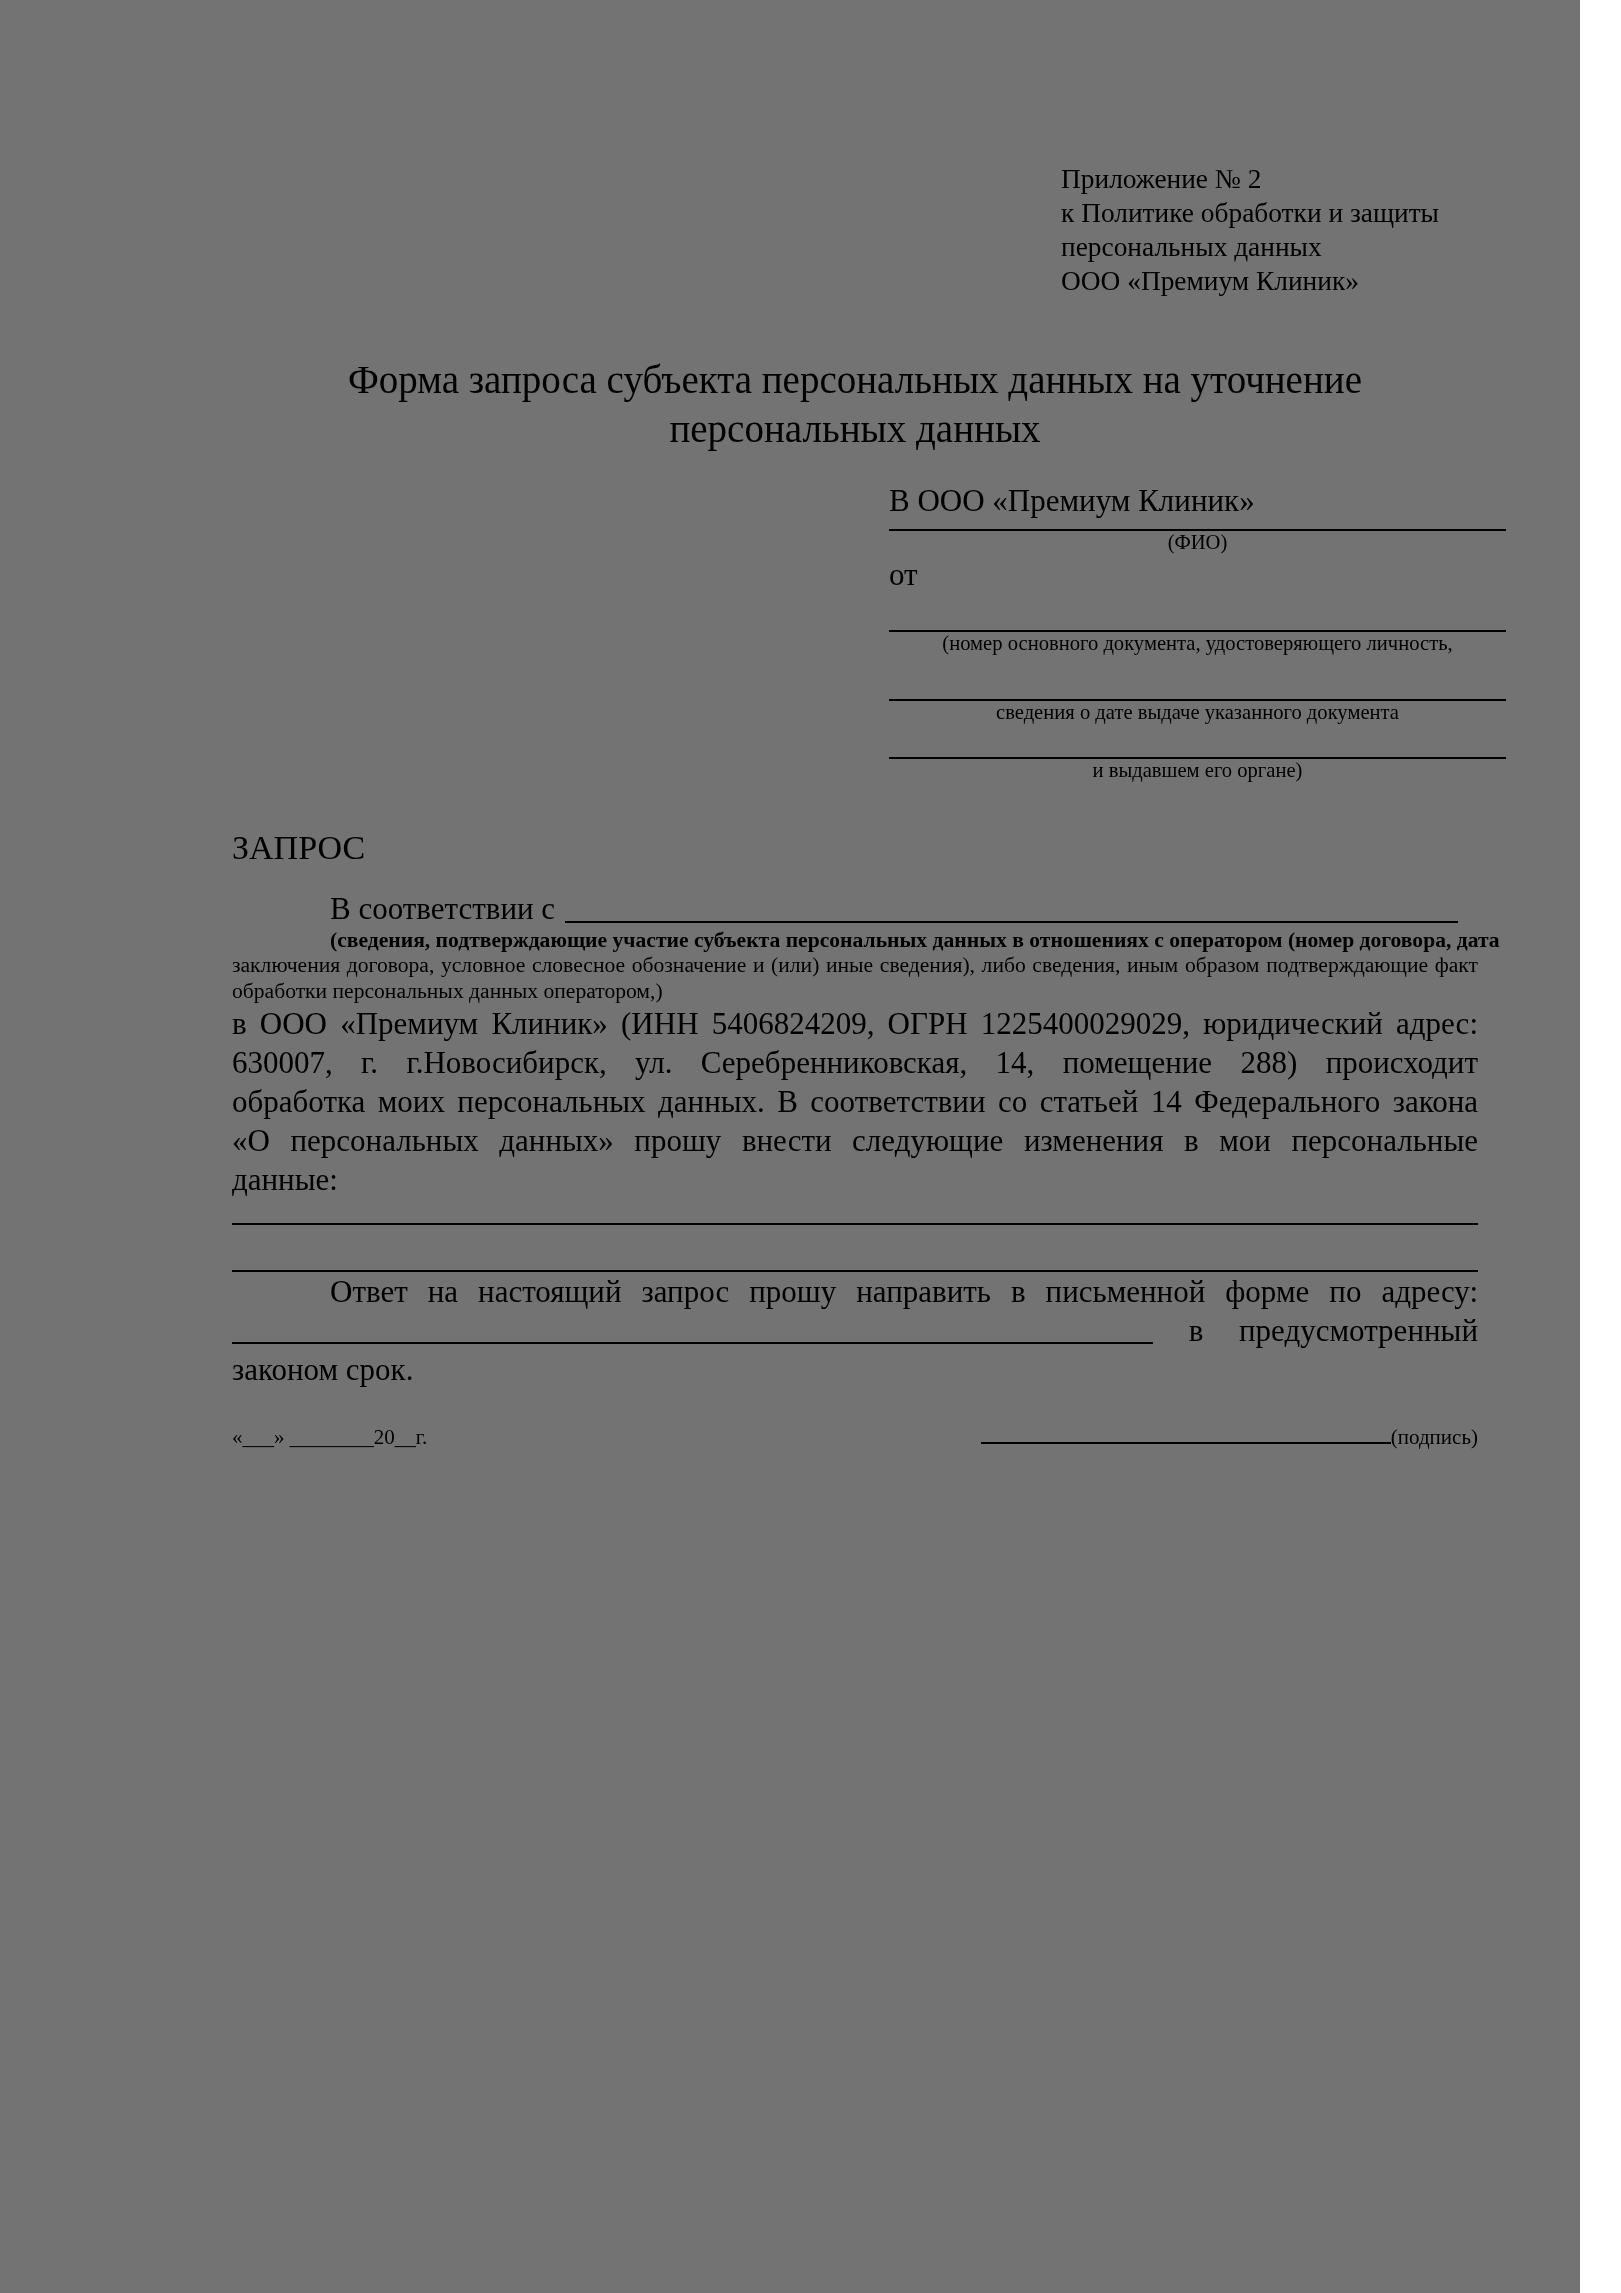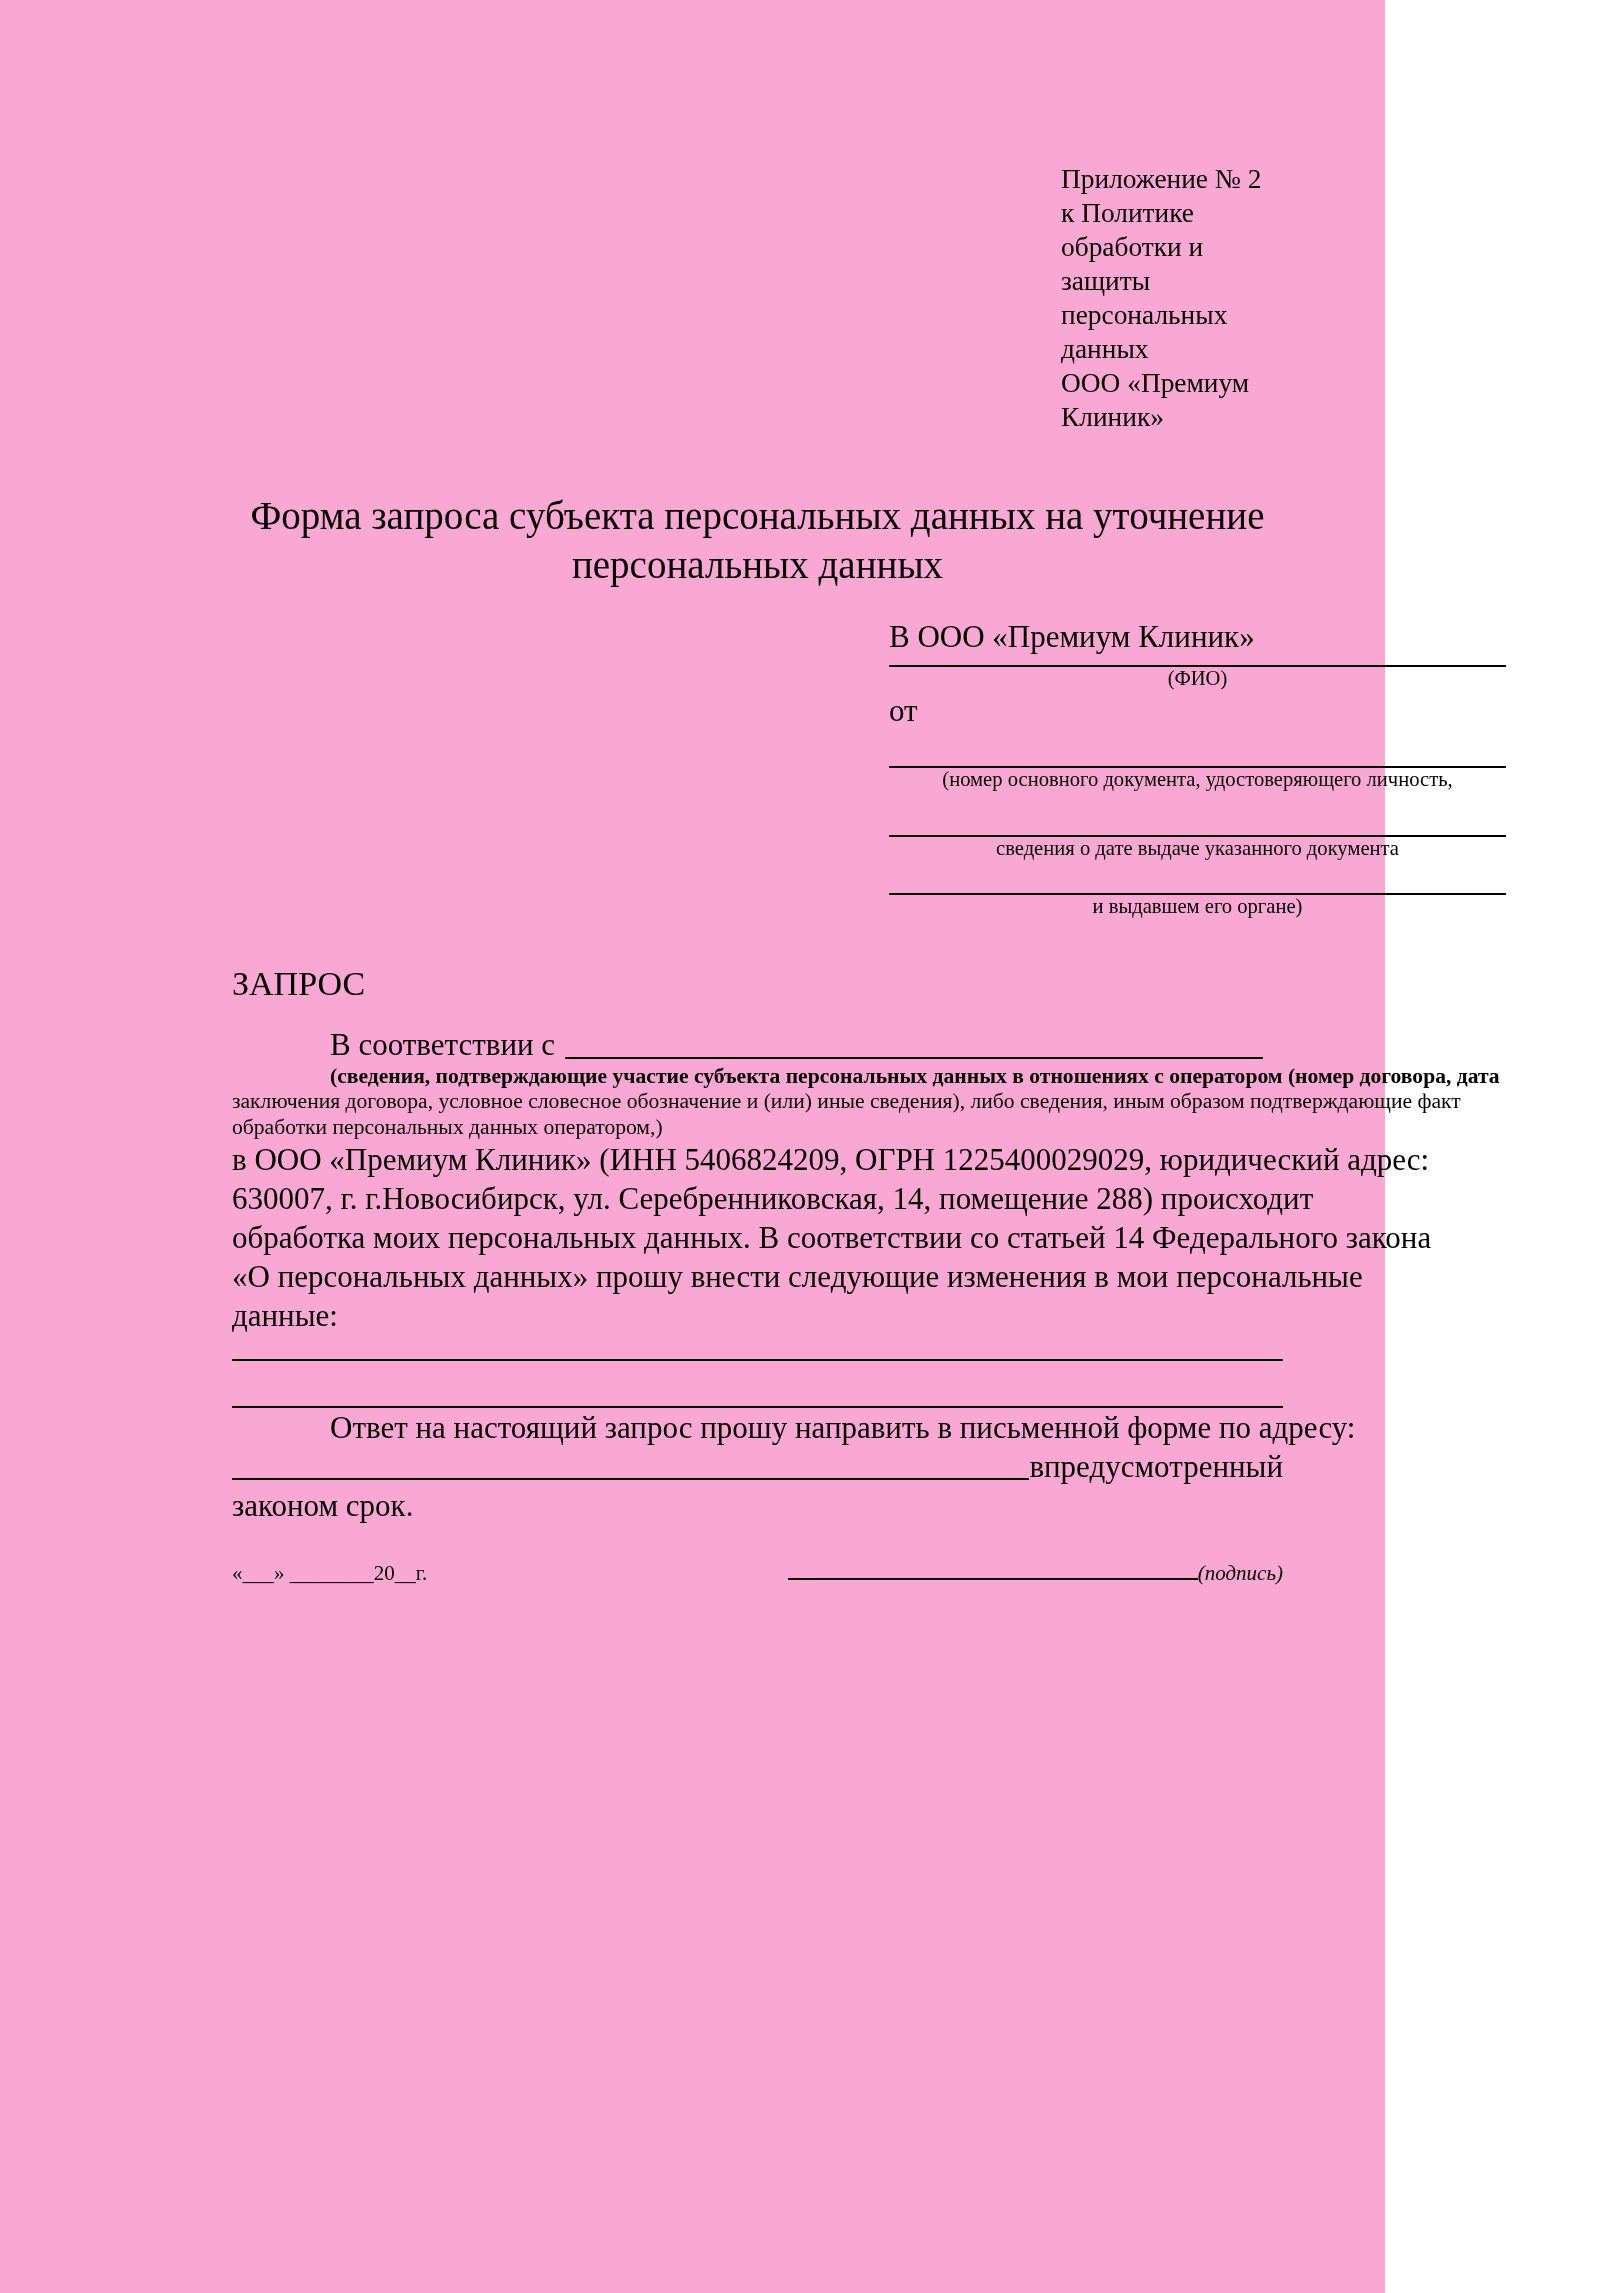--- a/index.html
+++ b/index.html
@@ -4,24 +4,24 @@
 <style>
   html,body{margin:0;padding:0;background:#ffffff;}
   body{
     width:1621px;height:2294px;
     font-family:"Liberation Serif","DejaVu Serif",serif;
     color:#000;
     -webkit-font-smoothing:antialiased;
   }
   .page{
     box-sizing:border-box;
-    width:1385px;height:2294px;
+    width:1580px;height:2294px;
     padding:162px 102px 17px 232px;
     position:relative;
-    background:#f9a8d4;
+    background:#737373;
   }
   
   .appendix{margin-left:829px;font-size:27.4px;line-height:34px;}
   
   .doc-title{margin-top:57px;text-align:center;font-weight:normal;font-size:39px;line-height:49px;}
   
   .addressee{margin-top:27px;margin-left:657px;width:617px;font-size:31px;line-height:41px;}
   .fld-line{border-bottom:2.9px solid #000;}
   .fld-line.f1{height:7.8px;}
   .fld-line.f2{height:35px;}
@@ -39,21 +39,21 @@
   .bodyp{font-size:31px;line-height:39px;}
   .jline{text-align:justify;text-align-last:justify;white-space:nowrap;}
   .blank-line{border-bottom:2.9px solid #000;}
   .blank-line.b1{height:23.5px;}
   .blank-line.b2{height:45px;}
   .reply-first{padding-left:98px;}
   .reply-mid{display:flex;align-items:flex-end;justify-content:space-between;}
   .reply-mid .fill{width:921px;border-bottom:2.9px solid #000;margin-bottom:5.9px;height:0;}
   
   .footer-row{margin-top:29px;display:flex;justify-content:space-between;align-items:flex-end;font-size:21px;line-height:39px;}
-  .sig{white-space:nowrap;font-style:italic;}
+  .sig{white-space:nowrap;}
   .sig .sig-fill{display:inline-block;width:410px;border-bottom:2.9px solid #000;vertical-align:baseline;}
 </style>
 </head>
 <body>
 
 <div class="page">
 
   <div class="appendix">
     <div>Приложение № 2</div>
     <div>к Политике обработки и защиты</div>

